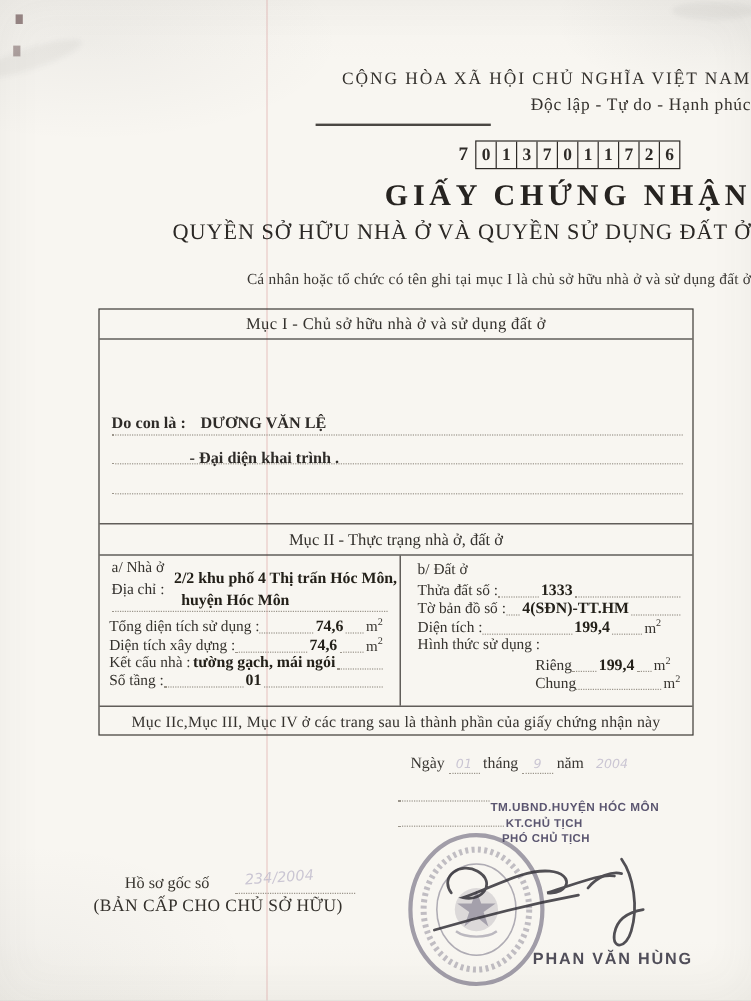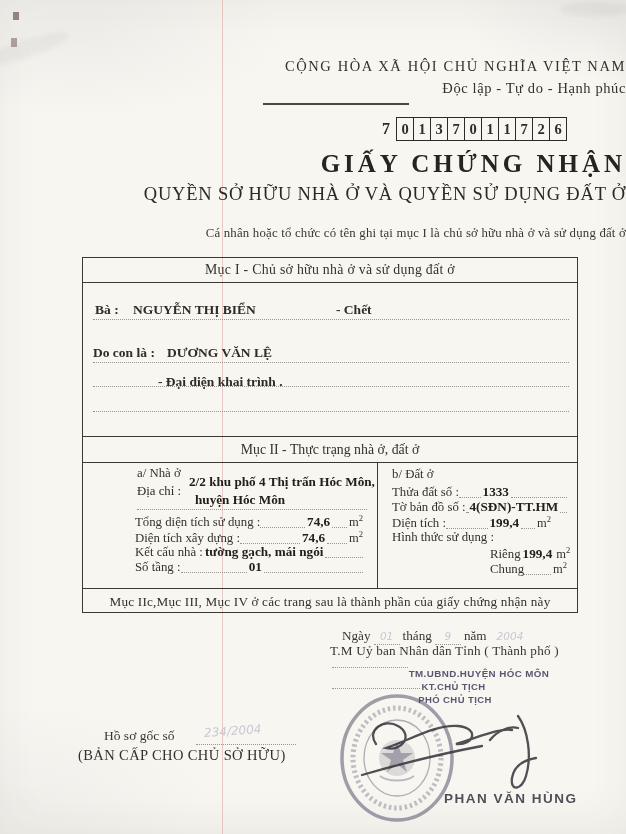--- a/index.html
+++ b/index.html
@@ -38,21 +38,21 @@
   
   .gctable{left:82px;top:257px;width:496px;height:356px;border:1.6px solid #3c3935;box-sizing:border-box;}
   .trow-head{border-bottom:1.4px solid #3c3935;height:24px;display:flex;align-items:center;justify-content:center;
     font-size:13.8px;color:#34312d;letter-spacing:.3px;}
   .sec1{position:relative;height:153px;}
   .s1row{position:absolute;left:10px;right:8px;border-bottom:1.1px dotted #9a948a;}
   .s1row .bold{font-weight:bold;}
   .s1txt{position:absolute;bottom:1px;white-space:nowrap;font-size:13.5px;}
   .trow-head2{border-top:1.4px solid #3c3935;border-bottom:1.4px solid #3c3935;height:25px;
     display:flex;align-items:center;justify-content:center;font-size:13.8px;color:#34312d;}
-  .cols{display:flex;height:125px;margin-left:44px;}
+  .cols{display:flex;height:125px;}
   .col-a{width:251px;border-right:1.4px solid #3c3935;position:relative;box-sizing:border-box;}
   .col-b{flex:1;position:relative;}
   .colline{position:absolute;display:flex;align-items:flex-end;font-size:12.8px;color:#35322d;white-space:nowrap;}
   .dotted-b{border-bottom:1.1px dotted #9a948a;}
   .dots{border-bottom:1.1px dotted #9a948a;height:3px;}
   .mline{position:absolute;display:flex;align-items:baseline;font-size:12.8px;color:#35322d;}
   .mline .dots{align-self:flex-end;margin-bottom:2px;}
   .val{font-weight:bold;font-size:13.2px;color:#232019;padding:0 2px;}
   .unit{font-size:12.5px;padding-left:2px;}
   .unit sup{font-size:8.5px;}
@@ -106,25 +106,20 @@
 
   <div class="abs center-wrap doc-title">GIẤY CHỨNG NHẬN</div>
   <div class="abs center-wrap doc-subtitle">QUYỀN SỞ HỮU NHÀ Ở VÀ QUYỀN SỬ DỤNG ĐẤT Ở</div>
   <div class="abs center-wrap intro-note">Cá nhân hoặc tổ chức có tên ghi tại mục I là chủ sở hữu nhà ở và sử dụng đất ở</div>
 
   <div class="abs gctable">
 
     <div class="trow-head">Mục I - Chủ sở hữu nhà ở và sử dụng đất ở</div>
 
     <div class="sec1">
-      <div class="s1row" style="top:14px;height:22px;">
-        <span class="s1txt bold" style="left:2px;">Bà :</span>
-        <span class="s1txt bold" style="left:40px;">NGUYỄN THỊ BIỂN</span>
-        <span class="s1txt bold" style="left:243px;">- Chết</span>
-      </div>
       <div class="s1row" style="top:57px;height:22px;">
         <span class="s1txt bold" style="left:0px;">Do con là :</span>
         <span class="s1txt bold" style="left:74px;">DƯƠNG VĂN LỆ</span>
       </div>
       <div class="s1row" style="top:82px;height:21px;">
         <span class="s1txt bold" style="left:65px;bottom:-4px;">- Đại diện khai trình .</span>
       </div>
       <div class="s1row" style="top:107px;height:21px;"></div>
     </div>
 
@@ -207,21 +202,20 @@
   </div>
 
   <div class="abs date-line">
     <span>Ngày</span>
     <span class="dotgap"><span class="hand">01</span></span>
     <span>tháng</span>
     <span class="dotgap"><span class="hand">9</span></span>
     <span>năm</span>
     <span style="margin-left:10px;" class="hand">2004</span>
   </div>
-  <div class="abs authority">T.M Uỷ ban Nhân dân Tỉnh ( Thành phố )</div>
 
   <div class="abs dotseg" style="left:332px;top:667px;width:76px;"></div>
   <div class="abs dotseg" style="left:332px;top:688px;width:88px;"></div>
 
   <div class="abs stamp-text" style="left:406px;top:668px;width:146px;font-size:9.8px;">TM.UBND.HUYỆN HÓC MÔN</div>
   <div class="abs stamp-text" style="left:411px;top:681px;width:85px;font-size:9.5px;">KT.CHỦ TỊCH</div>
   <div class="abs stamp-text" style="left:409px;top:694px;width:92px;font-size:9.5px;">PHÓ CHỦ TỊCH</div>
 
   <svg class="abs" style="left:338px;top:692px;" width="118" height="132" viewBox="0 0 118 132">
     <ellipse cx="59" cy="66" rx="55" ry="62" fill="none" stroke="rgba(74,68,96,0.5)" stroke-width="3.5"></ellipse>

